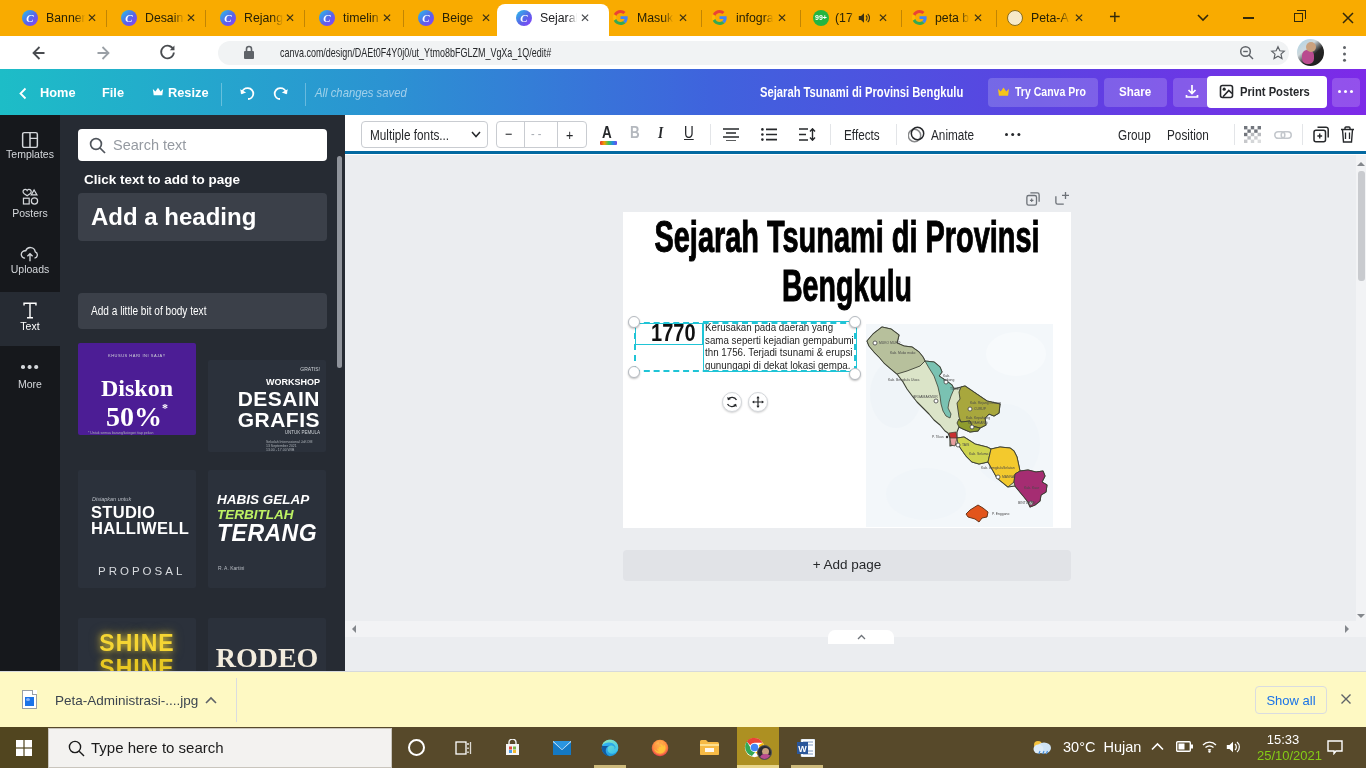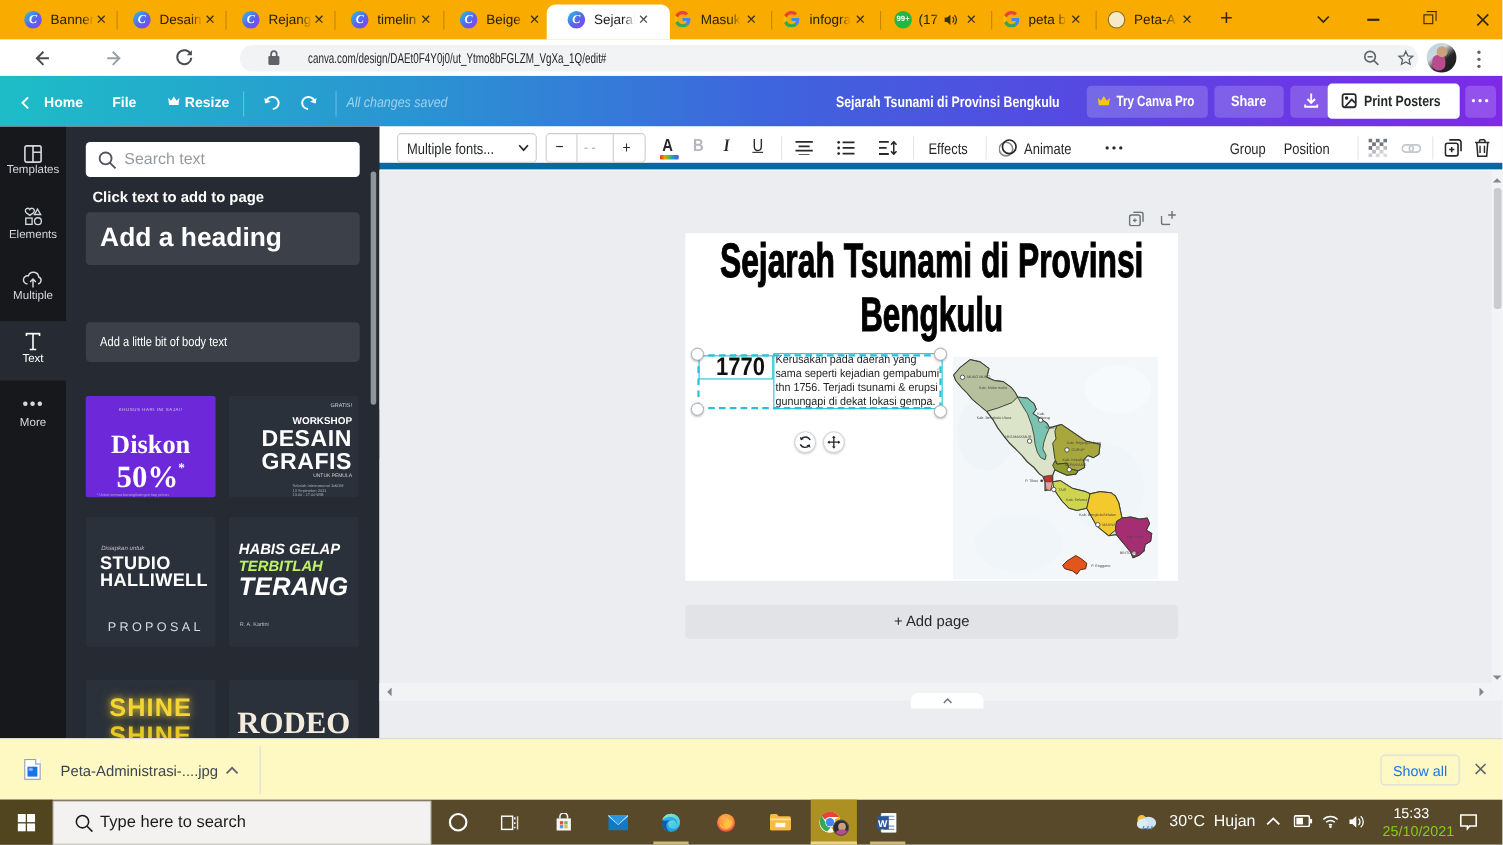--- a/index.html
+++ b/index.html
@@ -204,21 +204,21 @@
   <svg class="abs" style="left:1219px;top:15px;" width="15" height="15" viewBox="0 0 15 15">
       <rect x="1.5" y="1.5" width="12" height="12" rx="2" stroke="#26282b" stroke-width="1.6" fill="none"></rect>
       <circle cx="5.2" cy="5.2" r="1.6" fill="#26282b"></circle>
       <path d="M13 9.5 L9.8 6.5 L4 12.8" stroke="#26282b" stroke-width="1.6" fill="none"></path>
     </svg>
   <div class="abs" style="left:1240px;top:15px;font-size:13.5px;font-weight:bold;color:#26282b;transform:scaleX(0.83);transform-origin:0 0;white-space:nowrap;">Print Posters</div>
   <div class="abs" style="left:1332px;top:9px;width:28px;height:29px;background:rgba(255,255,255,0.18);border-radius:4px;"></div>
   <div class="abs" style="left:1338px;top:21px;width:3.2px;height:3.2px;border-radius:50%;background:#fff;box-shadow:6px 0 0 #fff, 12px 0 0 #fff;"></div>
 </div>
 
-<div class="abs" id="toolbar" style="left:0;top:115px;width:1366px;height:39px;background:#ffffff;border-bottom:6px solid #0369a1;">
+<div class="abs" id="toolbar" style="left:0;top:115px;width:1366px;height:39px;background:#ffffff;border-bottom:3px solid #0369a1;">
   <style>
     .tbtxt { position:absolute; font-size:14px; color:#26282b; transform:scaleX(0.84); transform-origin:0 0; white-space:nowrap; }
     .tbsep { position:absolute; top:9px; width:1px; height:21px; background:#e3e5e8; }
   </style>
 
   <div class="abs" style="left:361px;top:6px;width:127px;height:27px;border:1px solid #c9ccd1;border-radius:4px;"></div>
   <div class="tbtxt" style="left:370px;top:12px;">Multiple fonts...</div>
   <svg class="abs" style="left:471px;top:16px;" width="10" height="7" viewBox="0 0 10 7">
       <path d="M1 1 L5 5.5 L9 1" stroke="#26282b" stroke-width="1.5" fill="none"></path>
     </svg>
@@ -318,29 +318,29 @@
   <div class="rlbl" style="top:33px;">Templates</div>
 
   <svg class="abs" style="left:21px;top:73px;" width="18" height="18" viewBox="0 0 22 22">
       <g stroke="#d4d7db" stroke-width="1.5" fill="none">
         <path d="M5.5 8 C3.5 6.5 3.5 4 5.5 3 C7 2.3 8.5 3 9 4 C9.5 3 11 2.3 12.5 3 C14.5 4 14.5 6.5 12.5 8 L9 10.5 Z" transform="translate(-1.5,-1)"></path>
         <path d="M16 2.5 L19.5 8.5 L12.5 8.5 Z" transform="translate(0,0)"></path>
         <rect x="3" y="12.5" width="7" height="7"></rect>
         <circle cx="16.5" cy="16" r="3.8"></circle>
       </g>
     </svg>
-  <div class="rlbl" style="top:92px;">Elements</div>
+  <div class="rlbl" style="top:92px;">Posters</div>
 
   <svg class="abs" style="left:20px;top:130px;" width="20" height="18" viewBox="0 0 24 22">
       <g stroke="#d4d7db" stroke-width="1.6" fill="none">
         <path d="M6 16 a4.5 4.5 0 1 1 0.8-8.9 a6 6 0 0 1 11.6 1.2 a4 4 0 0 1-0.9 7.7"></path>
         <path d="M12 20 V11 M8.8 13.8 L12 10.6 L15.2 13.8"></path>
       </g>
     </svg>
-  <div class="rlbl" style="top:148px;">Multiple</div>
+  <div class="rlbl" style="top:148px;">Uploads</div>
 
   <svg class="abs" style="left:22px;top:187px;" width="16" height="17" viewBox="0 0 18 20">
       <g stroke="#ffffff" stroke-width="1.7" fill="none">
         <path d="M2 4 V1.5 H16 V4 M9 1.5 V18.5 M5.5 18.5 H12.5"></path>
       </g>
     </svg>
   <div class="rlbl" style="top:205px;color:#fff;">Text</div>
 
   <div class="abs" style="left:21px;top:250px;width:3.6px;height:3.6px;border-radius:50%;background:#d4d7db;box-shadow:6.6px 0 0 #d4d7db, 13.2px 0 0 #d4d7db;"></div>
   <div class="rlbl" style="top:263px;">More</div>
@@ -357,21 +357,21 @@
 
   <div class="abs" style="left:24px;top:57px;font-size:13.5px;font-weight:bold;color:#fff;">Click text to add to page</div>
 
   <div class="abs" style="left:18px;top:78px;width:249px;height:48px;background:#3b4049;border-radius:4px;">
     <div class="abs" style="left:13px;top:10px;font-size:24px;font-weight:bold;color:#fff;">Add a heading</div>
   </div>
   <div class="abs" style="left:18px;top:178px;width:249px;height:36px;background:#3b4049;border-radius:4px;">
     <div class="abs" style="left:13px;top:11px;font-size:12px;color:#fff;transform:scaleX(0.84);transform-origin:0 0;white-space:nowrap;">Add a little bit of body text</div>
   </div>
 
-  <div class="abs" style="left:18px;top:245px;width:118px;height:92px;background:#6d28d9;border-radius:2px;overflow:hidden;">
+  <div class="abs" style="left:18px;top:228px;width:118px;height:92px;background:#4c1d95;border-radius:2px;overflow:hidden;">
     <div class="abs" style="left:0;top:10px;width:118px;text-align:center;font-size:4px;color:#cfd3d8;letter-spacing:0.5px;">KHUSUS HARI INI SAJA!!</div>
     <div class="abs" style="left:0;top:32px;width:118px;text-align:center;font-size:24px;font-weight:bold;color:#fff;font-family:'Liberation Serif',serif;">Diskon</div>
     <div class="abs" style="left:0;top:58px;width:118px;text-align:center;font-size:28px;font-weight:bold;color:#fff;font-family:'Liberation Serif',serif;">50%<span style="font-size:12px;vertical-align:14px;">*</span></div>
     <div class="abs" style="left:10px;top:88px;width:100px;font-size:3.5px;color:#aab0b6;">* Untuk semua barang/kategori tiap pekan<br>* Tidak berlaku dengan pembayaran menggunakan Kartu Kredit</div>
   </div>
   <div class="abs" style="left:148px;top:245px;width:118px;height:92px;background:#2b313b;border-radius:2px;overflow:hidden;">
     <div class="abs" style="left:0;top:6px;width:112px;text-align:right;font-size:5px;color:#cfd3d8;">GRATIS!</div>
     <div class="abs" style="left:0;top:17px;width:112px;text-align:right;font-size:9px;font-weight:bold;color:#fff;">WORKSHOP</div>
     <div class="abs" style="left:0;top:27px;width:112px;text-align:right;font-size:21px;font-weight:bold;color:#fff;letter-spacing:0.5px;">DESAIN</div>
     <div class="abs" style="left:0;top:48px;width:112px;text-align:right;font-size:21px;font-weight:bold;color:#fff;letter-spacing:0.5px;">GRAFIS</div>

